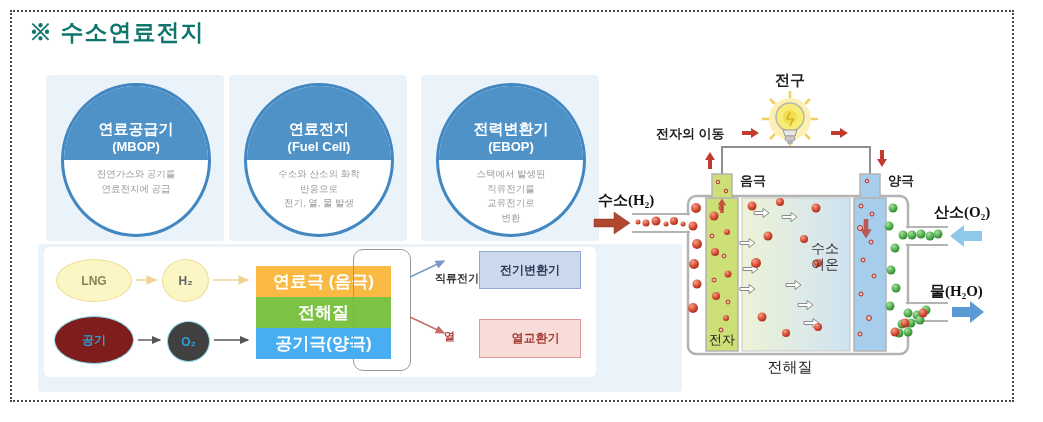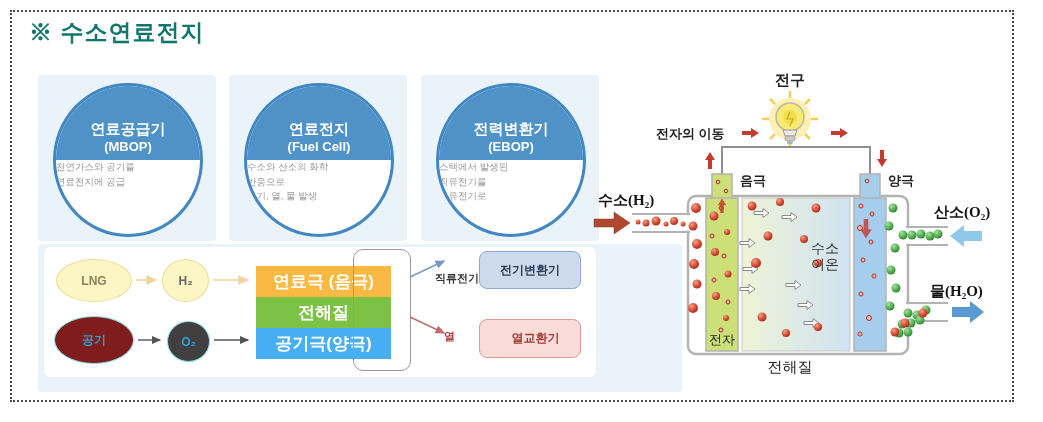--- a/index.html
+++ b/index.html
@@ -5,45 +5,45 @@
   html,body{margin:0;padding:0;}
   body{
     width:1043px;height:422px;position:relative;background:#fff;
     font-family:"Liberation Sans", sans-serif;overflow:hidden;
   }
   .frame{position:absolute;left:10px;top:10px;width:1000px;height:388px;border:2px dotted #4a4a4a;}
   .page-title{position:absolute;left:17px;top:5px;font-size:23px;font-weight:bold;color:#0f766e;letter-spacing:1px;}
 
   
   .stage-panel{position:absolute;top:63px;width:178px;height:166px;background:#e9f3f9;border-radius:4px;}
-  .stage-panel.p0{left:26px;} .stage-panel.p1{left:217px;} .stage-panel.p2{left:409px;}
+  .stage-panel.p0{left:34px;} .stage-panel.p1{left:217px;} .stage-panel.p2{left:409px;}
   .stage-circle{position:absolute;left:15px;top:8px;width:144px;height:148px;border:3px solid #4387c2;
     border-radius:50%;background:#fff;overflow:hidden;}
   .circle-top{height:50%;background:#4e92c8;color:#fff;text-align:center;display:flex;flex-direction:column;
     justify-content:flex-end;padding-bottom:5px;box-sizing:border-box;}
   .circle-name{font-size:15px;font-weight:bold;line-height:1.25;}
   .circle-code{font-size:13px;font-weight:bold;line-height:1.25;}
-  .circle-desc{font-size:9.5px;color:#9a9a9a;line-height:1.55;white-space:pre-line;}
+  .circle-desc{text-align:center;font-size:9.5px;color:#9a9a9a;padding-top:7px;line-height:1.55;white-space:pre-line;}
 
   
   .flow-panel{position:absolute;left:26px;top:232px;width:644px;height:148px;background:#e9f3f9;border-radius:4px;}
   .flow-inner{position:absolute;left:6px;top:3px;width:552px;height:130px;background:#fff;border-radius:6px;}
   .flow-inner > div{position:absolute;box-sizing:border-box;}
   .bubble{display:flex;align-items:center;justify-content:center;font-weight:bold;border-radius:50%;}
   .lng{left:12px;top:12px;width:76px;height:43px;background:#fbf6c3;border:1.5px solid #ecdd96;color:#85855c;font-size:12px;}
   .h2b{left:118px;top:12px;width:47px;height:43px;background:#fbf6c3;border:1.5px solid #ecdd96;color:#666;font-size:12px;}
   .air{left:10px;top:69px;width:80px;height:48px;background:#7f1d1d;border:1.5px solid #8edeed;color:#2d9fd6;font-size:12px;font-family:Liberation Serif, serif;}
   .o2b{left:123px;top:74px;width:43px;height:41px;background:#404040;border:1.5px solid #8edeed;color:#2d9fd6;font-size:12px;}
   .stack{left:212px;top:19px;width:135px;height:93px;display:flex;flex-direction:column;}
   .stack-row{flex:1;display:flex;align-items:center;justify-content:center;color:#fff;font-size:17px;font-weight:bold;}
   .r-anode{background:#f9b942;} .r-elyte{background:#7cc244;} .r-cathode{background:#47aef3;}
   .loop-rect{left:309px;top:2px;width:58px;height:122px;border:1.5px solid #999;border-radius:10px;}
   .dc-label{left:391px;top:24px;font-size:11px;font-weight:bold;color:#333;}
   .heat-label{left:400px;top:82px;font-size:11px;font-weight:bold;color:#b03a3a;}
-  .out-box{width:102px;height:38px;border-radius:8px;display:flex;align-items:center;justify-content:center;
+  .out-box{width:102px;height:38px;border-radius:0;display:flex;align-items:center;justify-content:center;
     font-size:12px;font-weight:bold;}
   .converter-box{left:435px;top:4px;background:#cdd9ec;border:1.5px solid #8fa9d6;color:#2b3a55;}
   .exchanger-box{left:435px;top:72px;height:39px;background:#f7dcda;border:1.5px solid #dc9b94;color:#a33c35;padding-left:11px;}
   .flow-arrows{position:absolute;left:0;top:0;}
 
   
   .cell-svg{position:absolute;left:590px;top:67px;}
   .klabel{font-size:13px;fill:#222;font-weight:bold;}
   .gas-label{font-family:"Liberation Serif", serif;font-size:15px;fill:#111;font-weight:bold;}
 </style>

